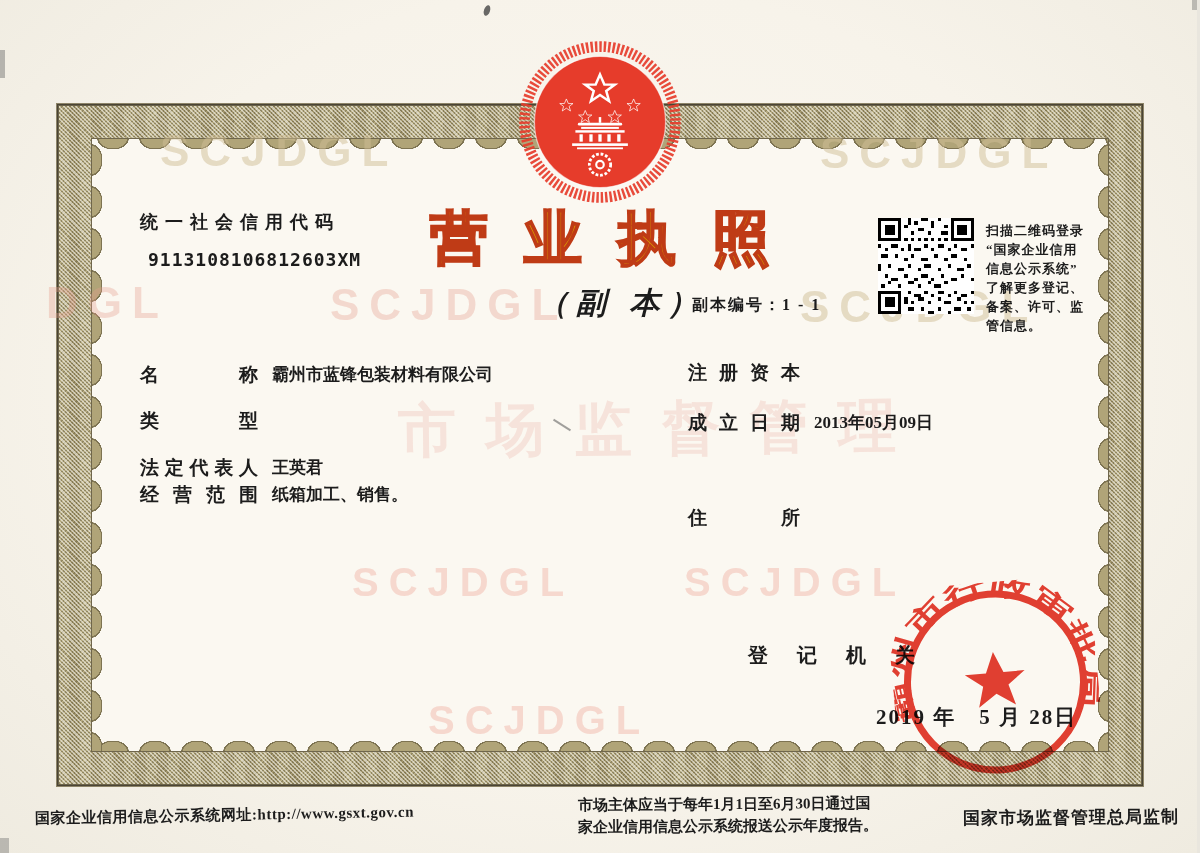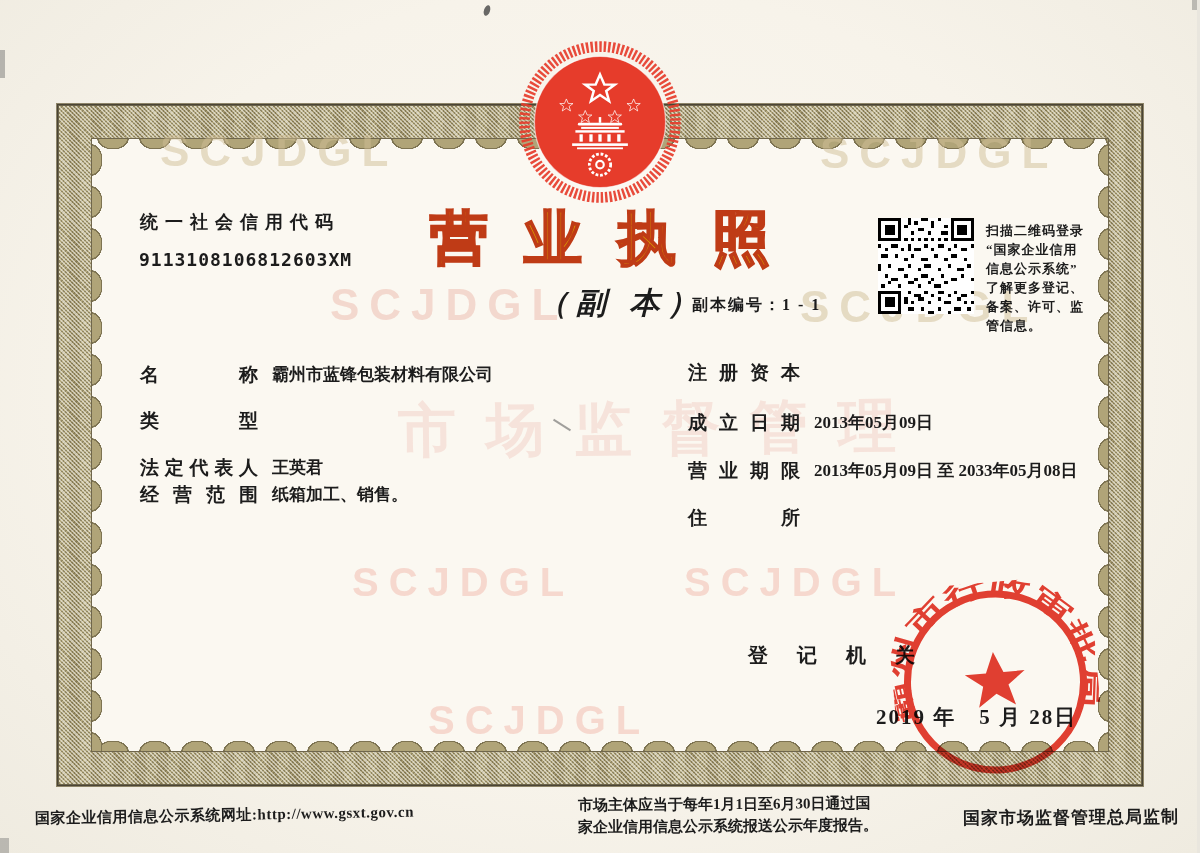--- a/index.html
+++ b/index.html
@@ -39,21 +39,21 @@
   .wm.tan{color:rgba(208,190,150,0.5);}
   .wm.pink{color:rgba(228,158,140,0.35);}
   .wm.pink2{color:rgba(236,150,134,0.32);}
   .ghost{position:absolute;left:398px;top:390px;font-size:58px;font-weight:bold;
     letter-spacing:30px;color:rgba(221,110,95,0.15);transform:rotate(-0.6deg);
     white-space:nowrap;pointer-events:none;}
 
   
   .credit-label{position:absolute;left:140px;top:210px;font-size:18px;font-weight:bold;
     letter-spacing:7px;}
-  .credit-code{position:absolute;left:139px;top:249px;font-size:18px;font-weight:bold;
+  .credit-code{position:absolute;left:148px;top:249px;font-size:18px;font-weight:bold;
     font-family:"DejaVu Sans Mono","Liberation Mono",monospace;letter-spacing:1px;}
   .title{position:absolute;left:0;top:200px;width:1200px;text-align:center;
     font-size:58px;font-weight:bold;letter-spacing:36px;text-indent:36px;
     color:#d89b00;-webkit-text-stroke:2px #bf3b16;
     text-shadow:0 0 1px #bf3b16;}
   .subtitle{position:absolute;left:538px;top:283px;font-size:30px;font-weight:bold;
     letter-spacing:8px;font-style:italic;}
   .copy-no{position:absolute;left:692px;top:295px;font-size:16px;font-weight:bold;letter-spacing:2px;}
 
   
@@ -106,20 +106,21 @@
     <div class="frame-inner">
       <div class="scallop top"></div>
       <div class="scallop bottom"></div>
       <div class="scallop left"></div>
       <div class="scallop right"></div>
     </div>
   </div>
 
   <div class="wm tan" style="left:160px;top:126px;font-size:44px;">SCJDGL</div>
   <div class="wm tan" style="left:820px;top:128px;font-size:44px;">SCJDGL</div>
+  <div class="wm pink" style="left:46px;top:278px;font-size:44px;">DGL</div>
   <div class="wm pink" style="left:330px;top:280px;font-size:44px;">SCJDGL</div>
   <div class="wm tan" style="left:800px;top:282px;font-size:44px;">SCJDGL</div>
   <div class="wm pink2" style="left:352px;top:560px;font-size:40px;">SCJDGL</div>
   <div class="wm pink2" style="left:684px;top:560px;font-size:40px;">SCJDGL</div>
   <div class="wm pink2" style="left:428px;top:698px;font-size:40px;">SCJDGL</div>
   <div class="ghost">市场监督管理</div>
 
   <div class="emblem">
     <svg viewBox="-100 -100 200 200" xmlns="http://www.w3.org/2000/svg">
       <circle r="92" fill="none" stroke="#e63c2b" stroke-width="13" stroke-dasharray="3 2.4" opacity="0.92"></circle>
@@ -211,24 +212,20 @@
     <span class="fval">纸箱加工、销售。</span>
   </div>
 
   <div class="row right-col" style="top:360px">
     <span class="flabel">注册资本</span>
   </div>
   <div class="row right-col" style="top:410px">
     <span class="flabel">成立日期</span>
     <span class="fval">2013年05月09日</span>
   </div>
-  <div class="row right-col" style="top:458px">
-    <span class="flabel">营业期限</span>
-    <span class="fval">2013年05月09日 至 2033年05月08日</span>
-  </div>
   <div class="row right-col" style="top:505px">
     <span class="flabel">住所</span>
   </div>
 
   <div class="authority">登 记 机 关</div>
   <div class="issue-date">2019 年　5 月  28日</div>
 
   <div class="seal">
     <svg viewBox="-100 -100 200 200" xmlns="http://www.w3.org/2000/svg">
       <circle r="88" fill="none" stroke="#e23022" stroke-width="7"></circle>

